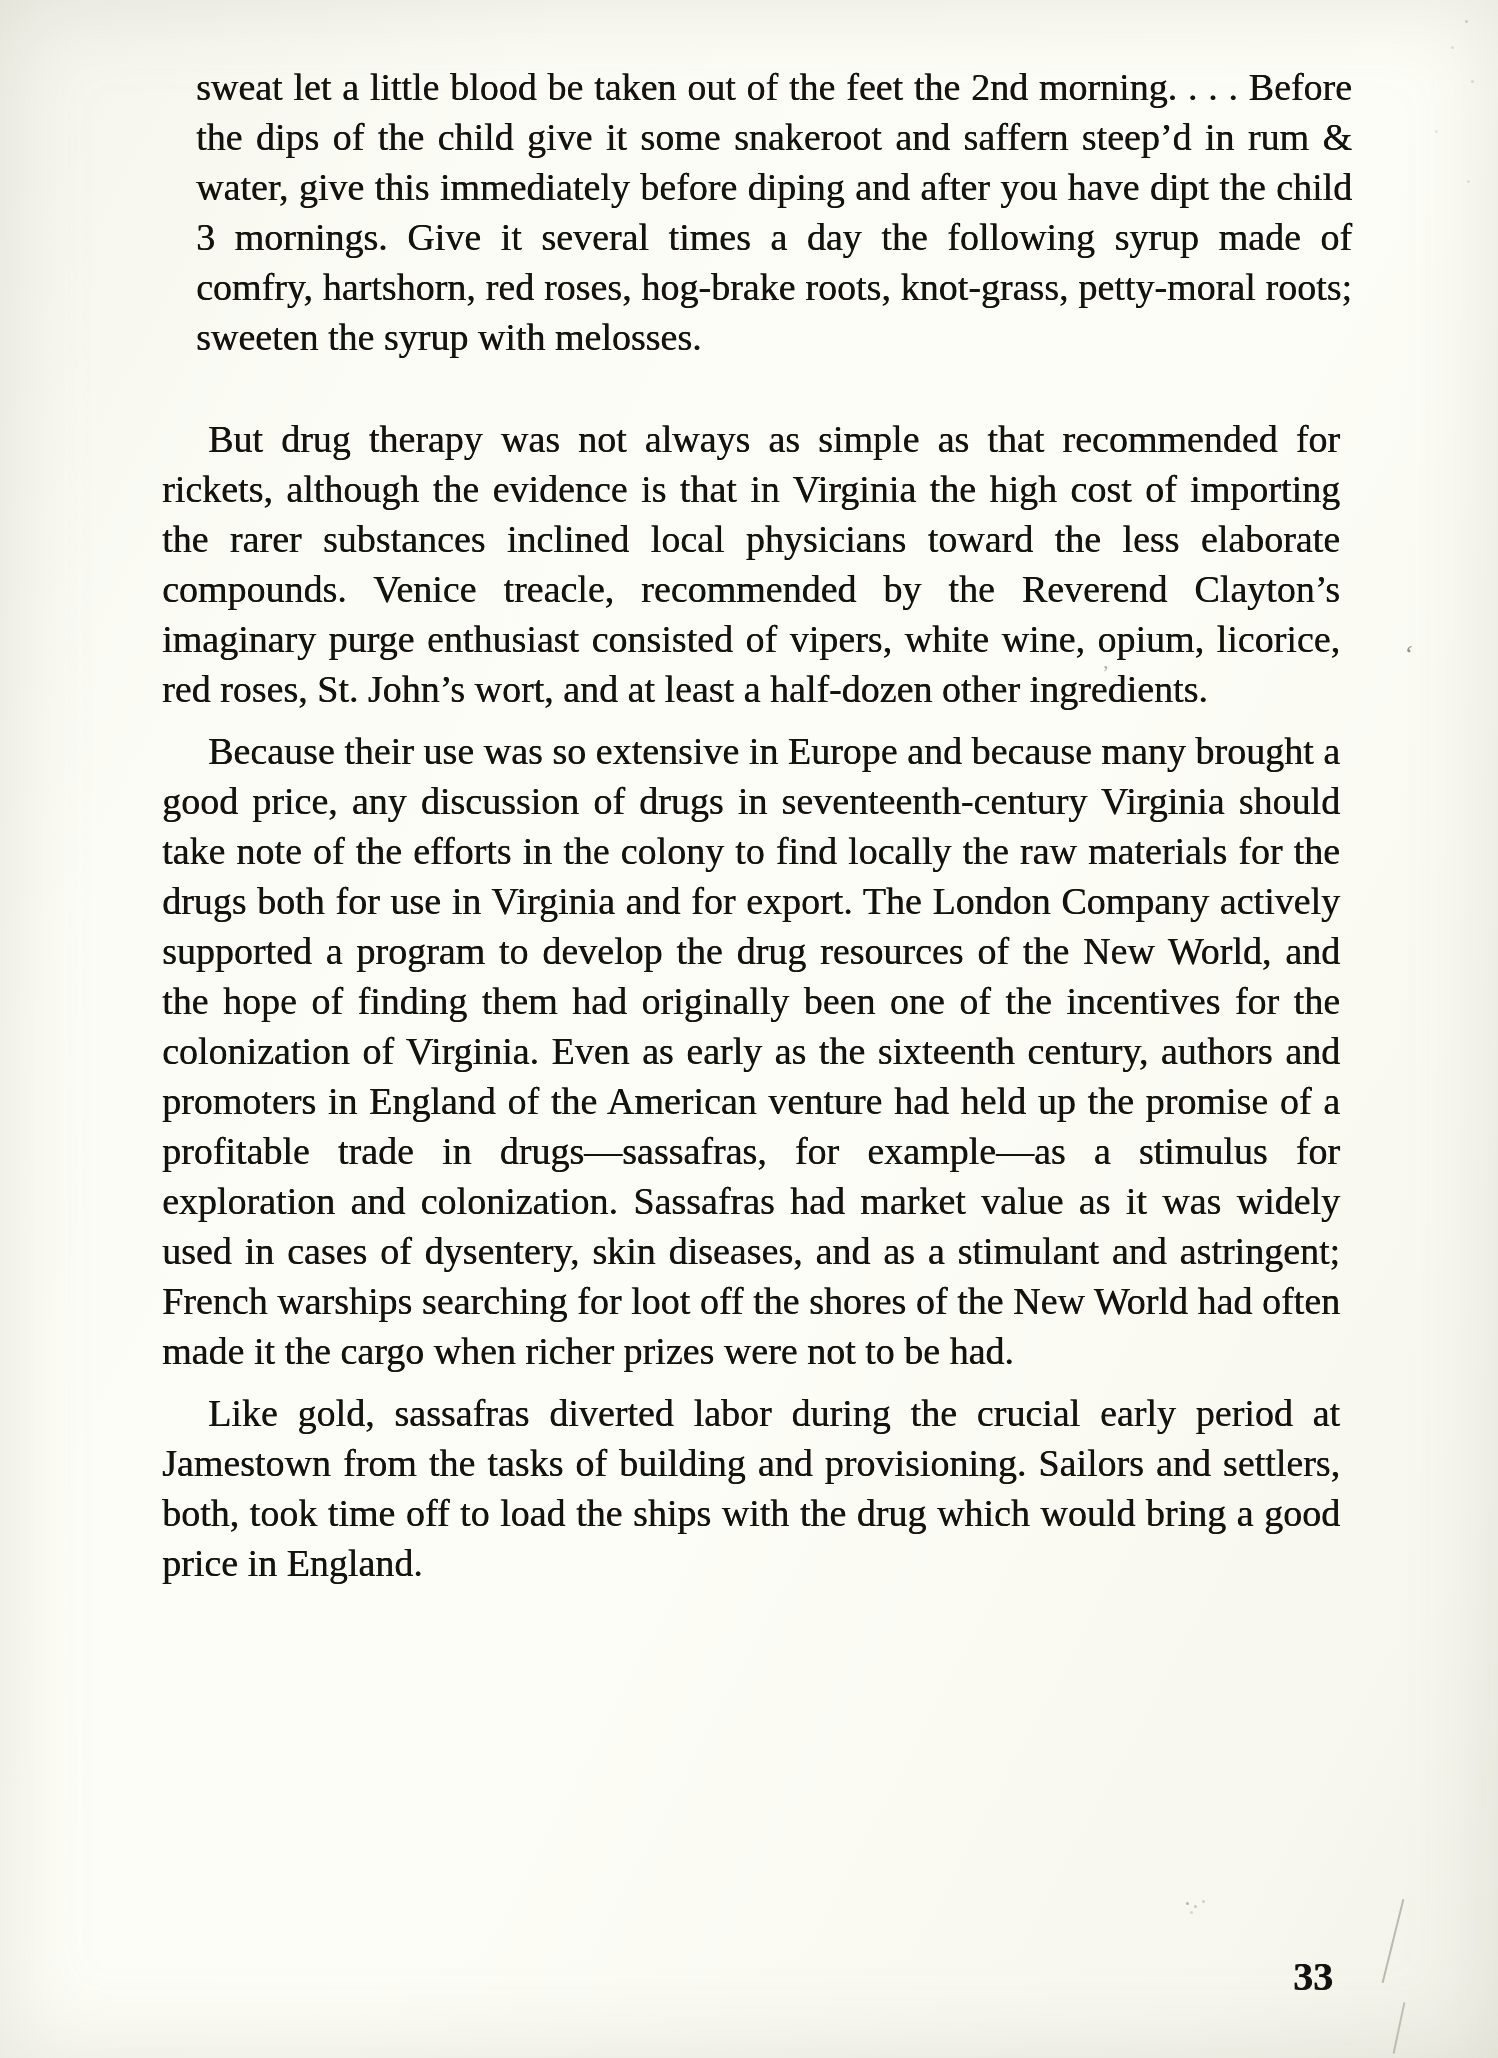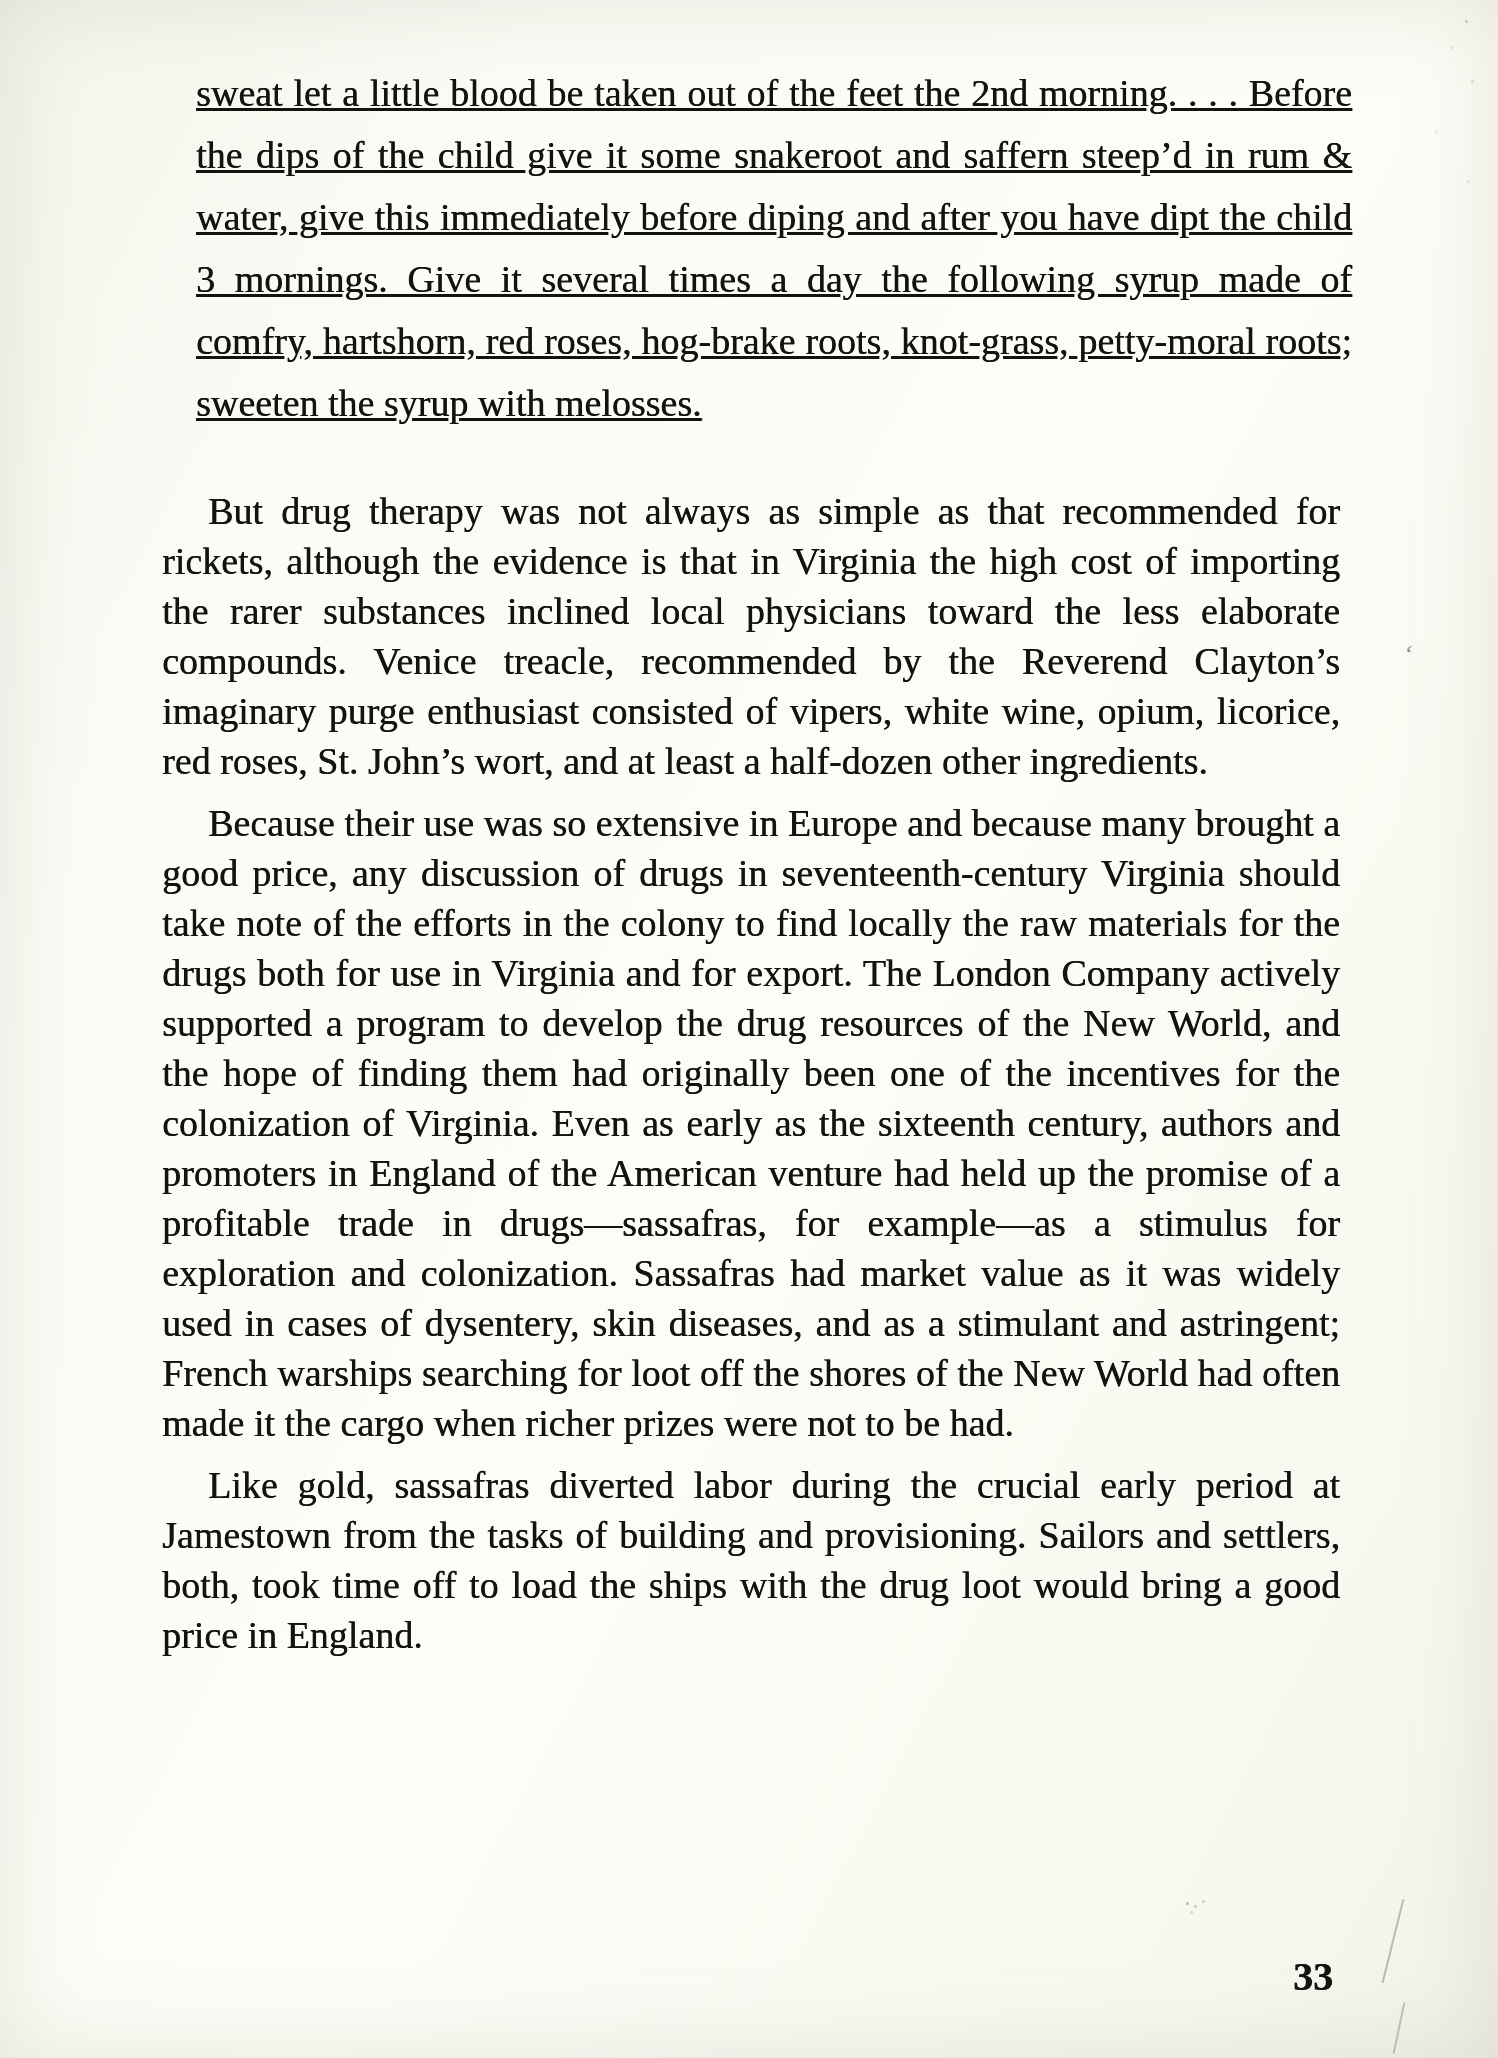--- a/index.html
+++ b/index.html
@@ -19,25 +19,24 @@
       position: absolute;
       inset: 0;
       box-sizing: border-box;
       padding: 62px 146px 0 150px;
       background: linear-gradient(118deg, #f4f4ec 0%, #fcfcf6 22%, #fdfdf7 55%, #f7f7ef 88%, #f1f1e8 100%);
       box-shadow: inset 0 0 90px rgba(150, 150, 130, 0.22);
     }
     .blockquote {
       margin: 0 0 52px 46px;
       font-size: 38px;
-      line-height: 62px;
+      line-height: 50px;
       text-align: justify;
       hyphens: auto;
       text-shadow: 0.4px 0 0 currentColor;
-      text-decoration: underline;
     }
     .para {
       margin: 12px;
       font-size: 38px;
       line-height: 50px;
       text-align: justify;
       text-indent: 46px;
       hyphens: auto;
       text-shadow: 0.4px 0 0 currentColor;
     }
@@ -111,21 +110,21 @@
 <body>
 
 <div class="page">
 
   <p class="blockquote">sweat let a little blood be taken out of the feet the 2nd morning. . . . Before the dips of the child give it some snakeroot and saffern steep’d in rum &amp; water, give this immediately before diping and after you have dipt the child 3 mornings. Give it several times a day the following syrup made of comfry, hartshorn, red roses, hog-brake roots, knot-grass, petty-moral roots; sweeten the syrup with melosses.</p>
 
   <p class="para">But drug therapy was not always as simple as that recommended for rickets, although the evidence is that in Virginia the high cost of importing the rarer substances inclined local physicians toward the less elaborate compounds. Venice treacle, recommended by the Reverend Clayton’s imaginary purge enthusiast consisted of vipers, white wine, opium, licorice, red roses, St. John’s wort, and at least a half-dozen other ingredients.</p>
 
   <p class="para">Because their use was so extensive in Europe and because many brought a good price, any discussion of drugs in seventeenth-century Virginia should take note of the efforts in the colony to find locally the raw materials for the drugs both for use in Virginia and for export. The London Company actively supported a program to develop the drug resources of the New World, and the hope of finding them had originally been one of the incentives for the colonization of Virginia. Even as early as the sixteenth century, authors and promoters in England of the American venture had held up the promise of a profitable trade in drugs—sassafras, for example—as a stimulus for exploration and colonization. Sassafras had market value as it was widely used in cases of dysentery, skin diseases, and as a stimulant and astringent; French warships searching for loot off the shores of the New World had often made it the cargo when richer prizes were not to be had.</p>
 
-  <p class="para">Like gold, sassafras diverted labor during the crucial early period at Jamestown from the tasks of building and provisioning. Sailors and settlers, both, took time off to load the ships with the drug loot would bring a good price in England.</p>
+  <p class="para">Like gold, sassafras diverted labor during the crucial early period at Jamestown from the tasks of building and provisioning. Sailors and settlers, both, took time off to load the ships with the drug which would bring a good price in England.</p>
 
   <div class="page-number">33</div>
 
   <span class="artifact artifact-mark-right">‘</span>
   <span class="artifact artifact-tick">’</span>
   <div class="artifact artifact-slash-1"></div>
   <div class="artifact artifact-slash-2"></div>
   <div class="artifact artifact-speckle"></div>
   <div class="artifact artifact-noise-top"></div>
 

